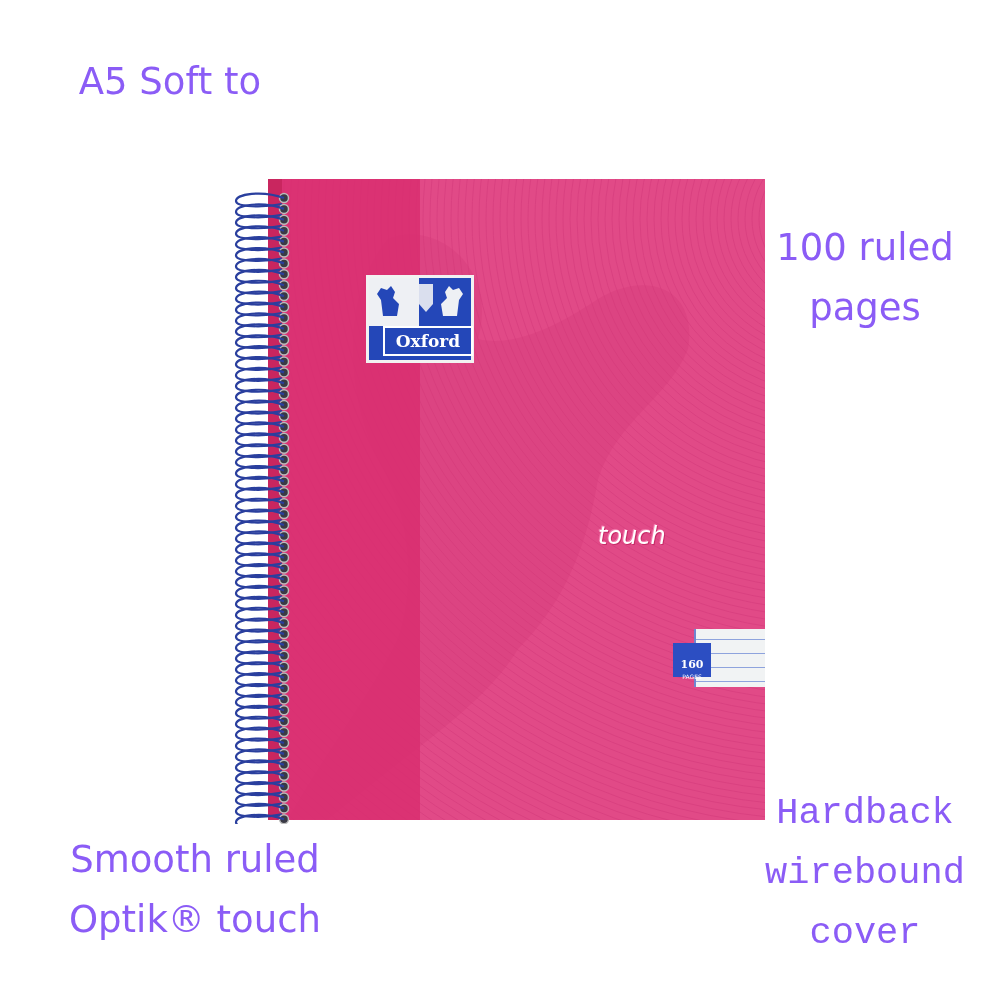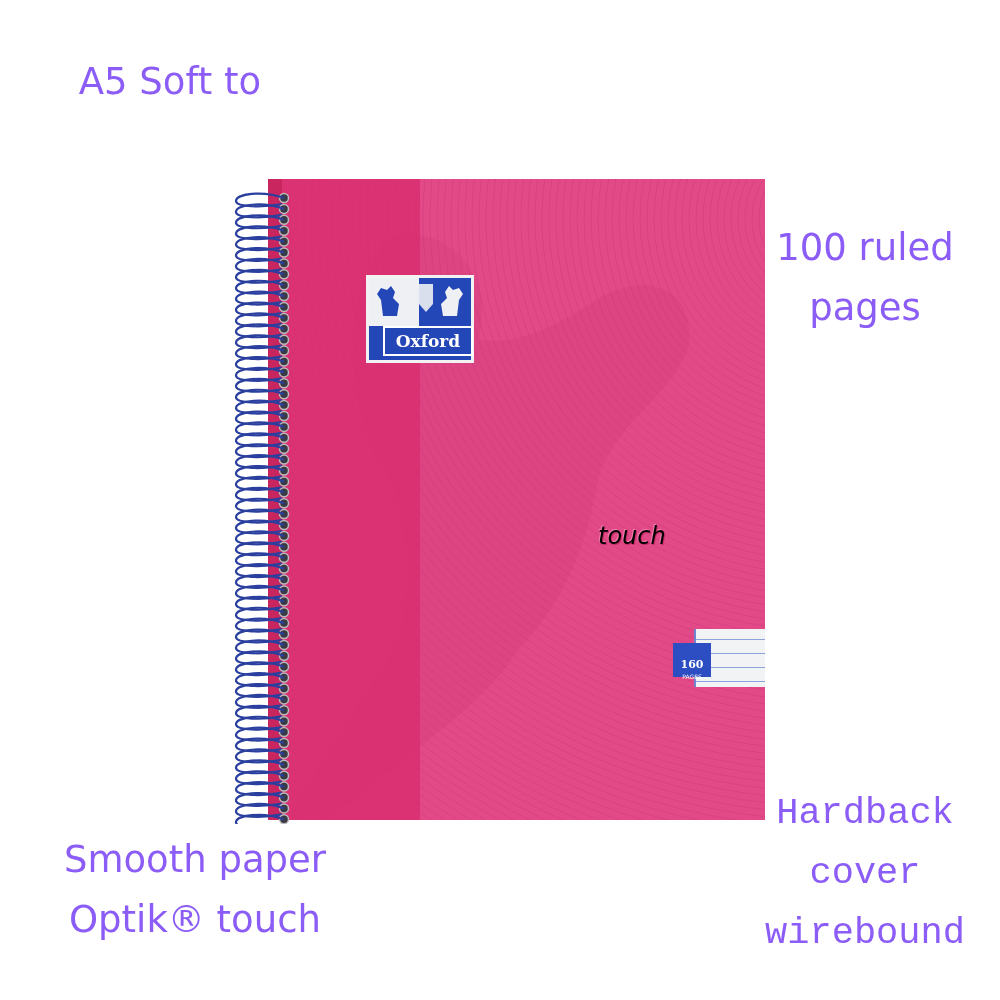--- a/index.html
+++ b/index.html
@@ -10,46 +10,46 @@
   .lbl-bl { left:30px; top:830px; width:330px; }
   .lbl-br { left:740px; top:783px; width:250px;font-family:Liberation Mono, monospace; }
   .notebook { position:absolute; left:222px; top:176px; width:548px; height:648px; }
   .cover { position:absolute; left:46px; top:3px; width:497px; height:641px; background:#e14a87; overflow:hidden; }
   .band { position:absolute; left:0; top:0; width:152px; height:100%; background:#d92e70; }
   .edge { position:absolute; left:0; top:0; width:14px; height:100%; background:#c9265f; }
   .logo { position:absolute; left:98px; top:96px; width:108px; height:88px; background:#2447b8; border:3px solid #f2f2f2; box-sizing:border-box; }
   .logo .crest-l { position:absolute; left:0; top:0; width:50px; height:48px; background:#eef0f4; }
   .logo .crest-r { position:absolute; left:50px; top:0; width:52px; height:48px; background:#2447b8; }
   .logo .wordbox { position:absolute; left:6px; top:48px; width:90px; height:30px; border:2px solid #fff; box-sizing:border-box; background:#2447b8; color:#fff; font-family:"DejaVu Serif", serif; font-weight:bold; font-size:17px; text-align:center; line-height:26px;margin-left:8px; }
-  .touch { position:absolute; left:330px; top:343px; color:#000000; font-size:24px; font-style:italic; text-shadow:1px 1px 0 #c72a67, -1px -1px 0 #f37bae; }
+  .touch { position:absolute; left:330px; top:343px; color:#ffffff; font-size:24px; font-style:italic; text-shadow:1px 1px 0 #c72a67, -1px -1px 0 #f37bae; }
   .paper-tab { position:absolute; left:426px; top:450px; width:71px; height:58px; background:#f1f3f4; border-left:2px solid #6f85d0; }
   .paper-tab i { position:absolute; left:0; width:100%; height:1px; background:#8ea3dd; }
   .pages-badge { position:absolute; left:405px; top:464px; width:38px; height:34px; background:#2c4ec2; color:#fff; text-align:center; }
   .pages-badge .n { font-family:"DejaVu Serif", serif; font-weight:bold; font-size:11px; line-height:16px; display:block; margin-top:14px; }
   .pages-badge .p { font-size:6px; line-height:8px; display:block; }
   .spiral { position:absolute; left:0; top:0; width:70px; height:648px; }
 </style>
 </head>
 <body>
 
 <div class="label lbl-tl">
   <div>A5 Soft to</div>
 </div>
 <div class="label lbl-tr">
   <div>100 ruled</div>
   <div>pages</div>
 </div>
 <div class="label lbl-bl">
-  <div>Smooth paper</div>
+  <div>Smooth ruled</div>
   <div>Optik® touch</div>
 </div>
 <div class="label lbl-br">
   <div>Hardback</div>
+  <div>wirebound</div>
   <div>cover</div>
-  <div>wirebound</div>
 </div>
 
 <div class="notebook">
   <div class="cover">
     <svg width="497" height="641" style="position:absolute;left:0;top:0">
       <g fill="none" stroke="#d33a7b" stroke-width="1" opacity="0.55" id="rings">
           <circle cx="560" cy="40" r="20"></circle>
           <circle cx="560" cy="40" r="27"></circle>
           <circle cx="560" cy="40" r="34"></circle>
           <circle cx="560" cy="40" r="41"></circle>

